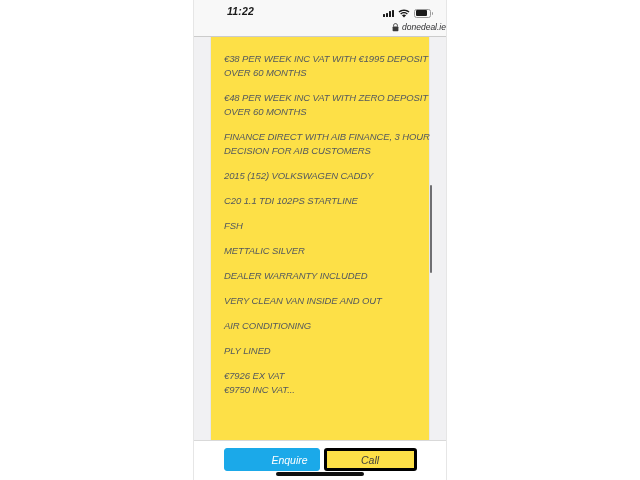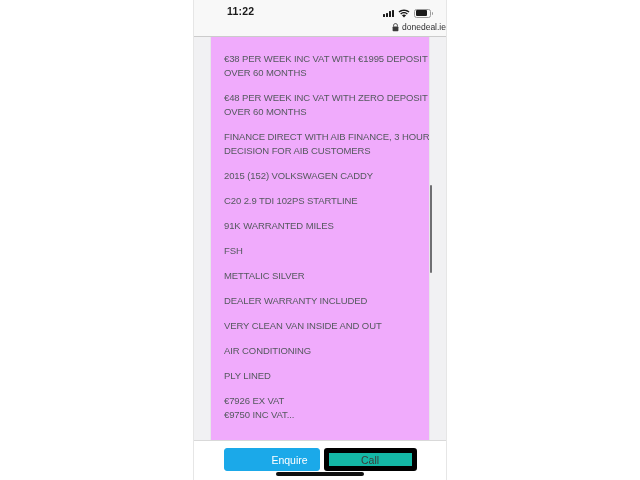--- a/index.html
+++ b/index.html
@@ -1,50 +1,50 @@
 <!DOCTYPE html>
 <html><head>
 <meta charset="utf-8">
 <style>
   html,body{margin:0;padding:0;background:#fff;}
   *{box-sizing:border-box;}
   .stage{position:relative;width:640px;height:480px;background:#ffffff;overflow:hidden;
          font-family:"Liberation Sans", sans-serif;}
   .phone{position:absolute;left:193px;top:0;width:254px;height:480px;
-         background:#f1f1f3;border-left:1px solid #e6e6e6;border-right:1px solid #e6e6e6;}
+         background:#f1f1f3;border-left:1px solid #e6e6e6;border-right:1px solid #e6e6e6;font-style:italic;}
   
   .chrome{position:absolute;left:0;top:0;width:100%;height:37px;background:#f8f8f8;
           border-bottom:1px solid #cbcbcb;}
   .time{position:absolute;left:33px;top:5px;font-size:10.5px;font-weight:bold;color:#1a1a1a;letter-spacing:.2px;}
   .statusicons{position:absolute;right:13px;top:8px;display:flex;align-items:center;gap:4px;height:10px;}
   .sigbars{display:flex;align-items:flex-end;gap:1px;height:8px;}
   .sigbars i{display:block;width:2px;background:#1a1a1a;border-radius:.5px;}
   .sigbars i:nth-child(1){height:3px;} .sigbars i:nth-child(2){height:4.5px;}
   .sigbars i:nth-child(3){height:6px;} .sigbars i:nth-child(4){height:7.5px;}
   .battery{position:relative;width:19px;height:9px;}
   .battery .body{position:absolute;left:0;top:0;width:17px;height:9px;border:1px solid #9a9a9a;border-radius:2.5px;}
   .battery .fill{position:absolute;left:1.5px;top:1.5px;width:11px;height:6px;background:#1a1a1a;border-radius:1px;}
   .battery .tip{position:absolute;right:0;top:3px;width:1.5px;height:3px;background:#9a9a9a;border-radius:0 1px 1px 0;}
   .urlrow{position:absolute;left:0;bottom:4px;width:100%;display:flex;justify-content:flex-end;
           align-items:center;gap:3px;font-size:8.5px;color:#2e2e30;}
   
   .content{position:absolute;left:0;top:37px;width:100%;height:403px;background:#f1f1f3;overflow:hidden;}
-  .card{position:absolute;left:16px;top:0;width:220px;height:100%;background:#f0abfc;
+  .card{position:absolute;left:16px;top:0;width:220px;height:100%;background:#fde047;
         border-left:1px solid #e7e7e9;border-right:1px solid #e7e7e9;padding:15px 13px 0 13px;}
   .para{margin:0 0 11px 0;}
   .para .ln{font-size:9.5px;line-height:14px;color:#54595e;letter-spacing:-0.1px;white-space:nowrap;}
   .scrollbar{position:absolute;left:236px;top:148px;width:2px;height:88px;background:#6f6f72;border-radius:2px;}
   
   .footer{position:absolute;left:0;bottom:0;width:100%;height:40px;background:#ffffff;
           border-top:1px solid #d9d9d9;}
   .btnrow{position:absolute;left:0;top:7px;width:100%;display:flex;justify-content:center;gap:4px;}
   .btn{height:23px;display:flex;align-items:center;justify-content:center;font-size:10.5px;
        border-radius:3px;cursor:pointer;}
   .btn.enquire{width:96px;background:#1ba9e9;color:#ffffff;border:1px solid #1ba9e9;padding-left:36px;}
-  .btn.call{width:93px;background:#14b8a6;color:#3c3c3c;border:5px solid #000000;text-align:center;}
+  .btn.call{width:93px;background:#fde047;color:#3c3c3c;border:3px solid #000000;text-align:center;}
   .homebar{position:absolute;left:50%;bottom:4px;transform:translateX(-50%);
            width:88px;height:4px;background:#101010;border-radius:2px;}
   svg{display:block;}
 </style>
 </head>
 <body>
 
 <div class="stage">
   <div class="phone">
 
@@ -92,24 +92,21 @@
           <div class="ln">OVER 60 MONTHS</div>
         </div>
         <div class="para">
           <div class="ln">FINANCE DIRECT WITH AIB FINANCE, 3 HOUR</div>
           <div class="ln">DECISION FOR AIB CUSTOMERS</div>
         </div>
         <div class="para">
           <div class="ln">2015 (152) VOLKSWAGEN CADDY</div>
         </div>
         <div class="para">
-          <div class="ln">C20 2.9 TDI 102PS STARTLINE</div>
-        </div>
-        <div class="para">
-          <div class="ln">91K WARRANTED MILES</div>
+          <div class="ln">C20 1.1 TDI 102PS STARTLINE</div>
         </div>
         <div class="para">
           <div class="ln">FSH</div>
         </div>
         <div class="para">
           <div class="ln">METTALIC SILVER</div>
         </div>
         <div class="para">
           <div class="ln">DEALER WARRANTY INCLUDED</div>
         </div>

